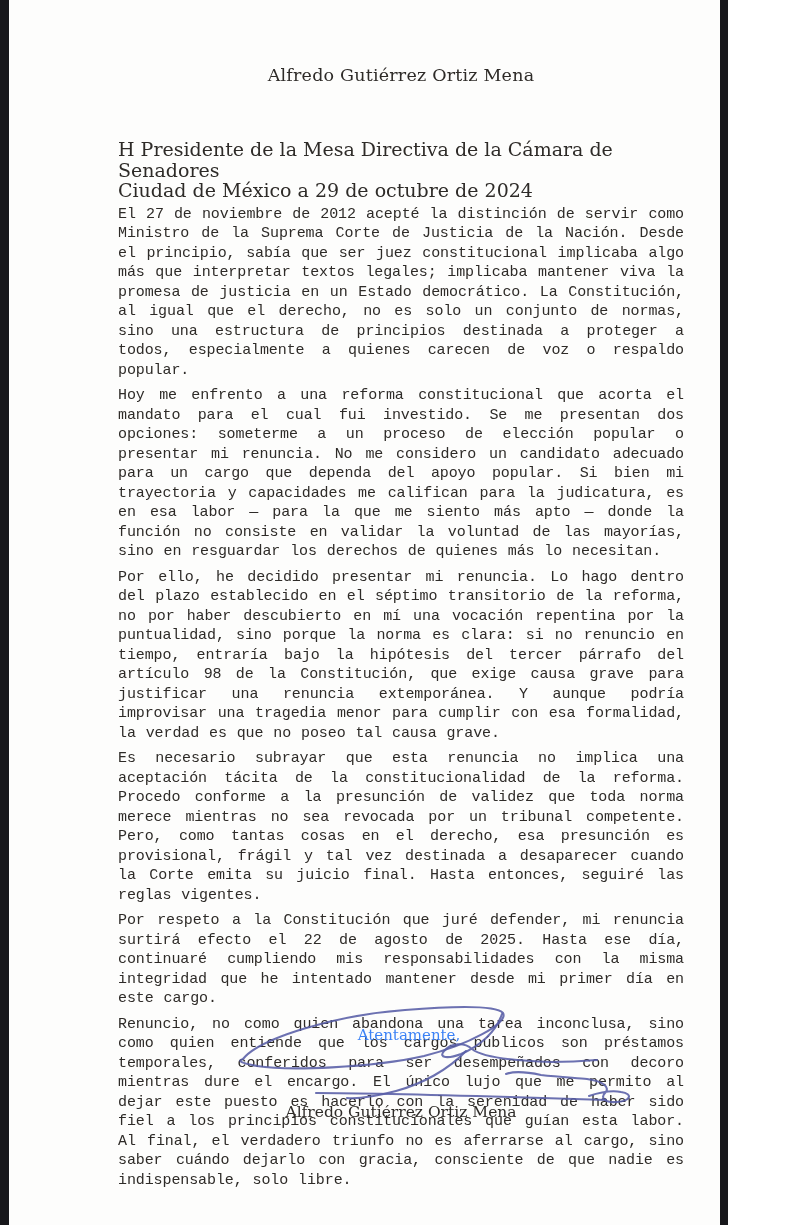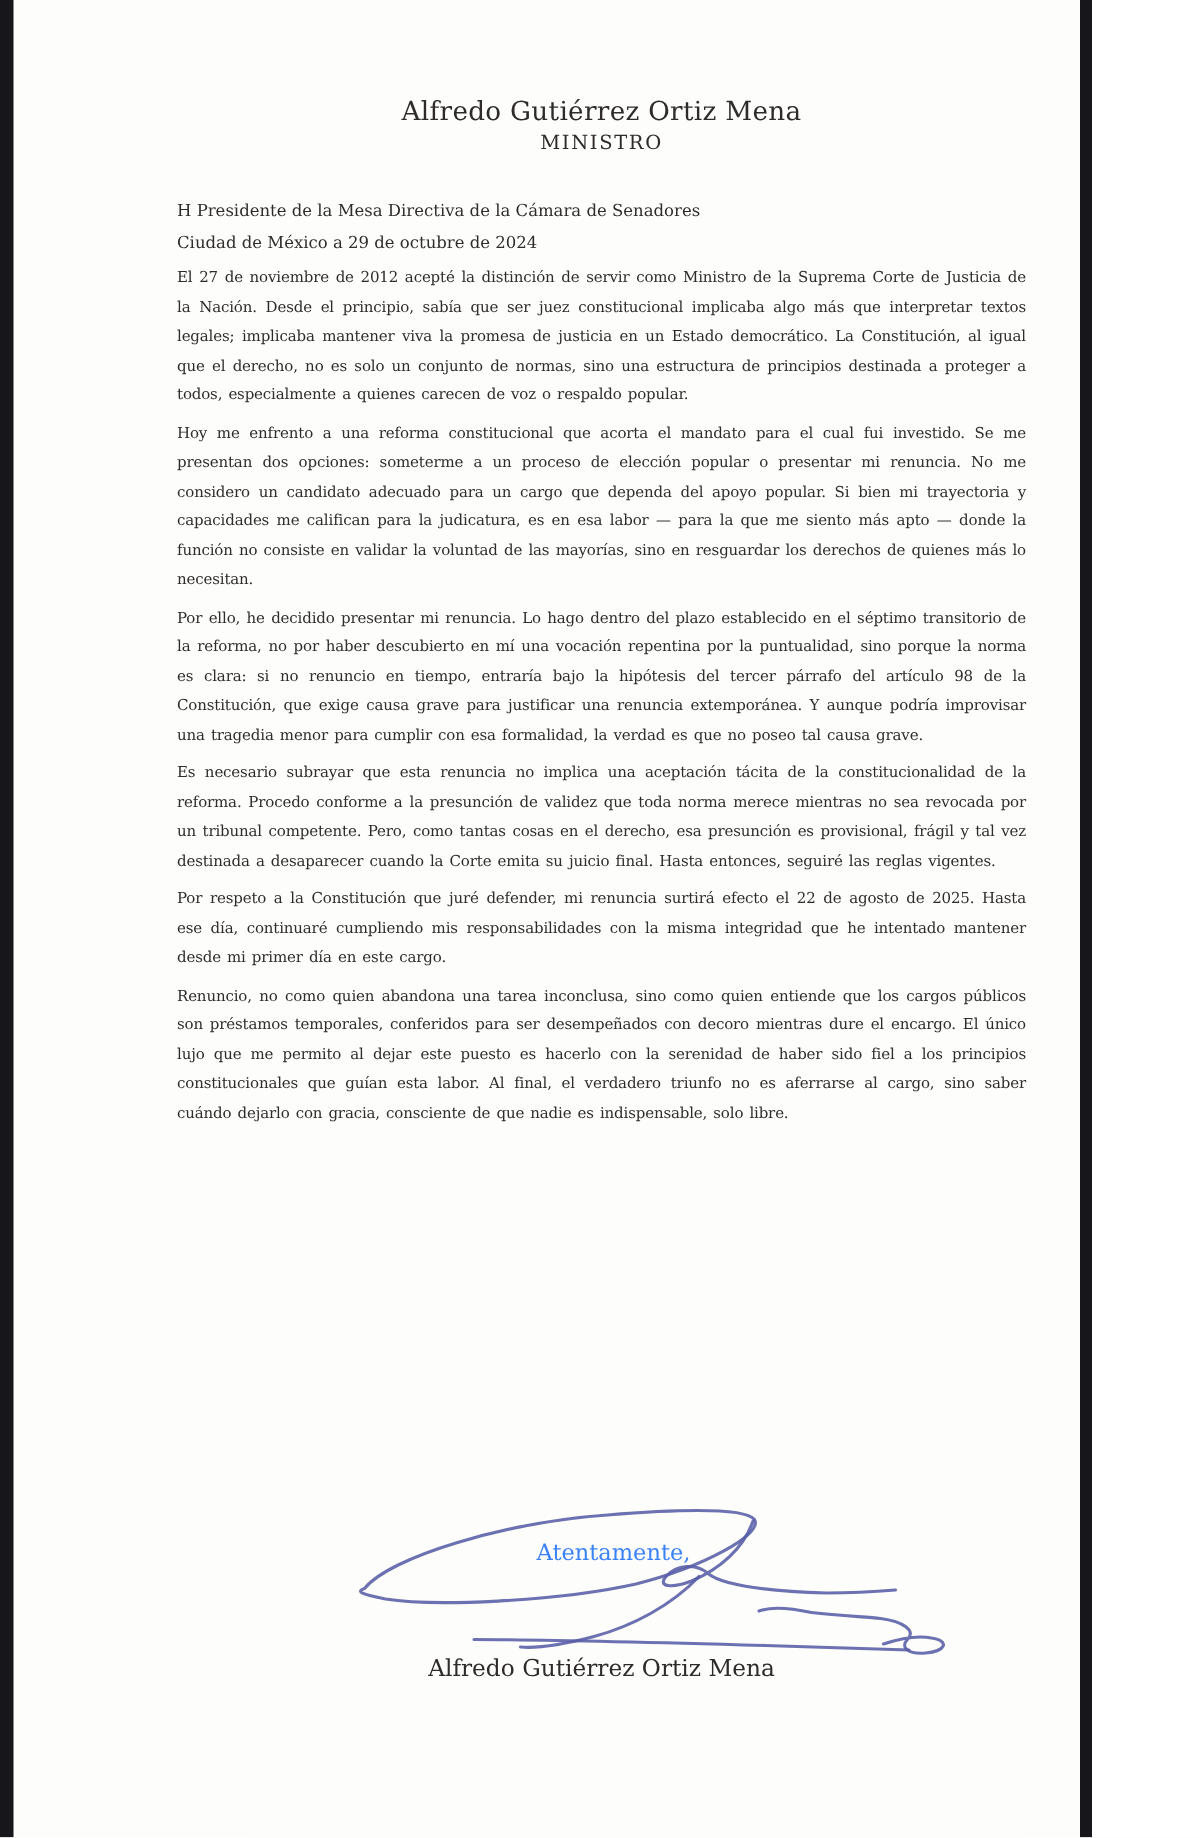--- a/index.html
+++ b/index.html
@@ -28,32 +28,33 @@
     line-height:22px;
     letter-spacing:0.2px;
   }
   .author-title{
     font-size:13px;
     line-height:17px;
     letter-spacing:1.1px;
     margin-top:1px;
   }
   .address{
-    margin-top:27px;
-    font-size:11px;
+    margin-top:53px;
+    font-size:19px;
     line-height:20.5px;
   }
   .para{
     margin:6px 0 0 0;
-    font-size:10px;
+    font-size:15px;
     line-height:19.5px;
     text-align:justify;
     text-align-last:left;
     letter-spacing:-0.1px;
     word-spacing:1px;
+    font-family:Liberation Mono, monospace;
   }
   .para.first{margin-top:4px;}
   .closing{
     position:absolute;
     left:118px;top:1025px;width:566px;
     text-align:center;
     color:#3b82f6;
   }
   .salutation{
     font-size:15px;
@@ -87,21 +88,20 @@
 
 <div class="page">
 
   <div class="edge edge-left"></div>
   <div class="edge edge-right"></div>
 
   <div class="content">
 
     <div class="letter-header">
       <div class="author-name">Alfredo Gutiérrez Ortiz Mena</div>
-      <div class="author-title">MINISTRO</div>
     </div>
 
     <div class="address">
       <div>H Presidente de la Mesa Directiva de la Cámara de Senadores</div>
       <div>Ciudad de México a 29 de octubre de 2024</div>
     </div>
 
     <p class="para first">El 27 de noviembre de 2012 acepté la distinción de servir como Ministro de la Suprema Corte de Justicia de la Nación. Desde el principio, sabía que ser juez constitucional implicaba algo más que interpretar textos legales; implicaba mantener viva la promesa de justicia en un Estado democrático. La Constitución, al igual que el derecho, no es solo un conjunto de normas, sino una estructura de principios destinada a proteger a todos, especialmente a quienes carecen de voz o respaldo popular.</p>
     <p class="para">Hoy me enfrento a una reforma constitucional que acorta el mandato para el cual fui investido. Se me presentan dos opciones: someterme a un proceso de elección popular o presentar mi renuncia. No me considero un candidato adecuado para un cargo que dependa del apoyo popular. Si bien mi trayectoria y capacidades me califican para la judicatura, es en esa labor — para la que me siento más apto — donde la función no consiste en validar la voluntad de las mayorías, sino en resguardar los derechos de quienes más lo necesitan.</p>
     <p class="para">Por ello, he decidido presentar mi renuncia. Lo hago dentro del plazo establecido en el séptimo transitorio de la reforma, no por haber descubierto en mí una vocación repentina por la puntualidad, sino porque la norma es clara: si no renuncio en tiempo, entraría bajo la hipótesis del tercer párrafo del artículo 98 de la Constitución, que exige causa grave para justificar una renuncia extemporánea. Y aunque podría improvisar una tragedia menor para cumplir con esa formalidad, la verdad es que no poseo tal causa grave.</p>

